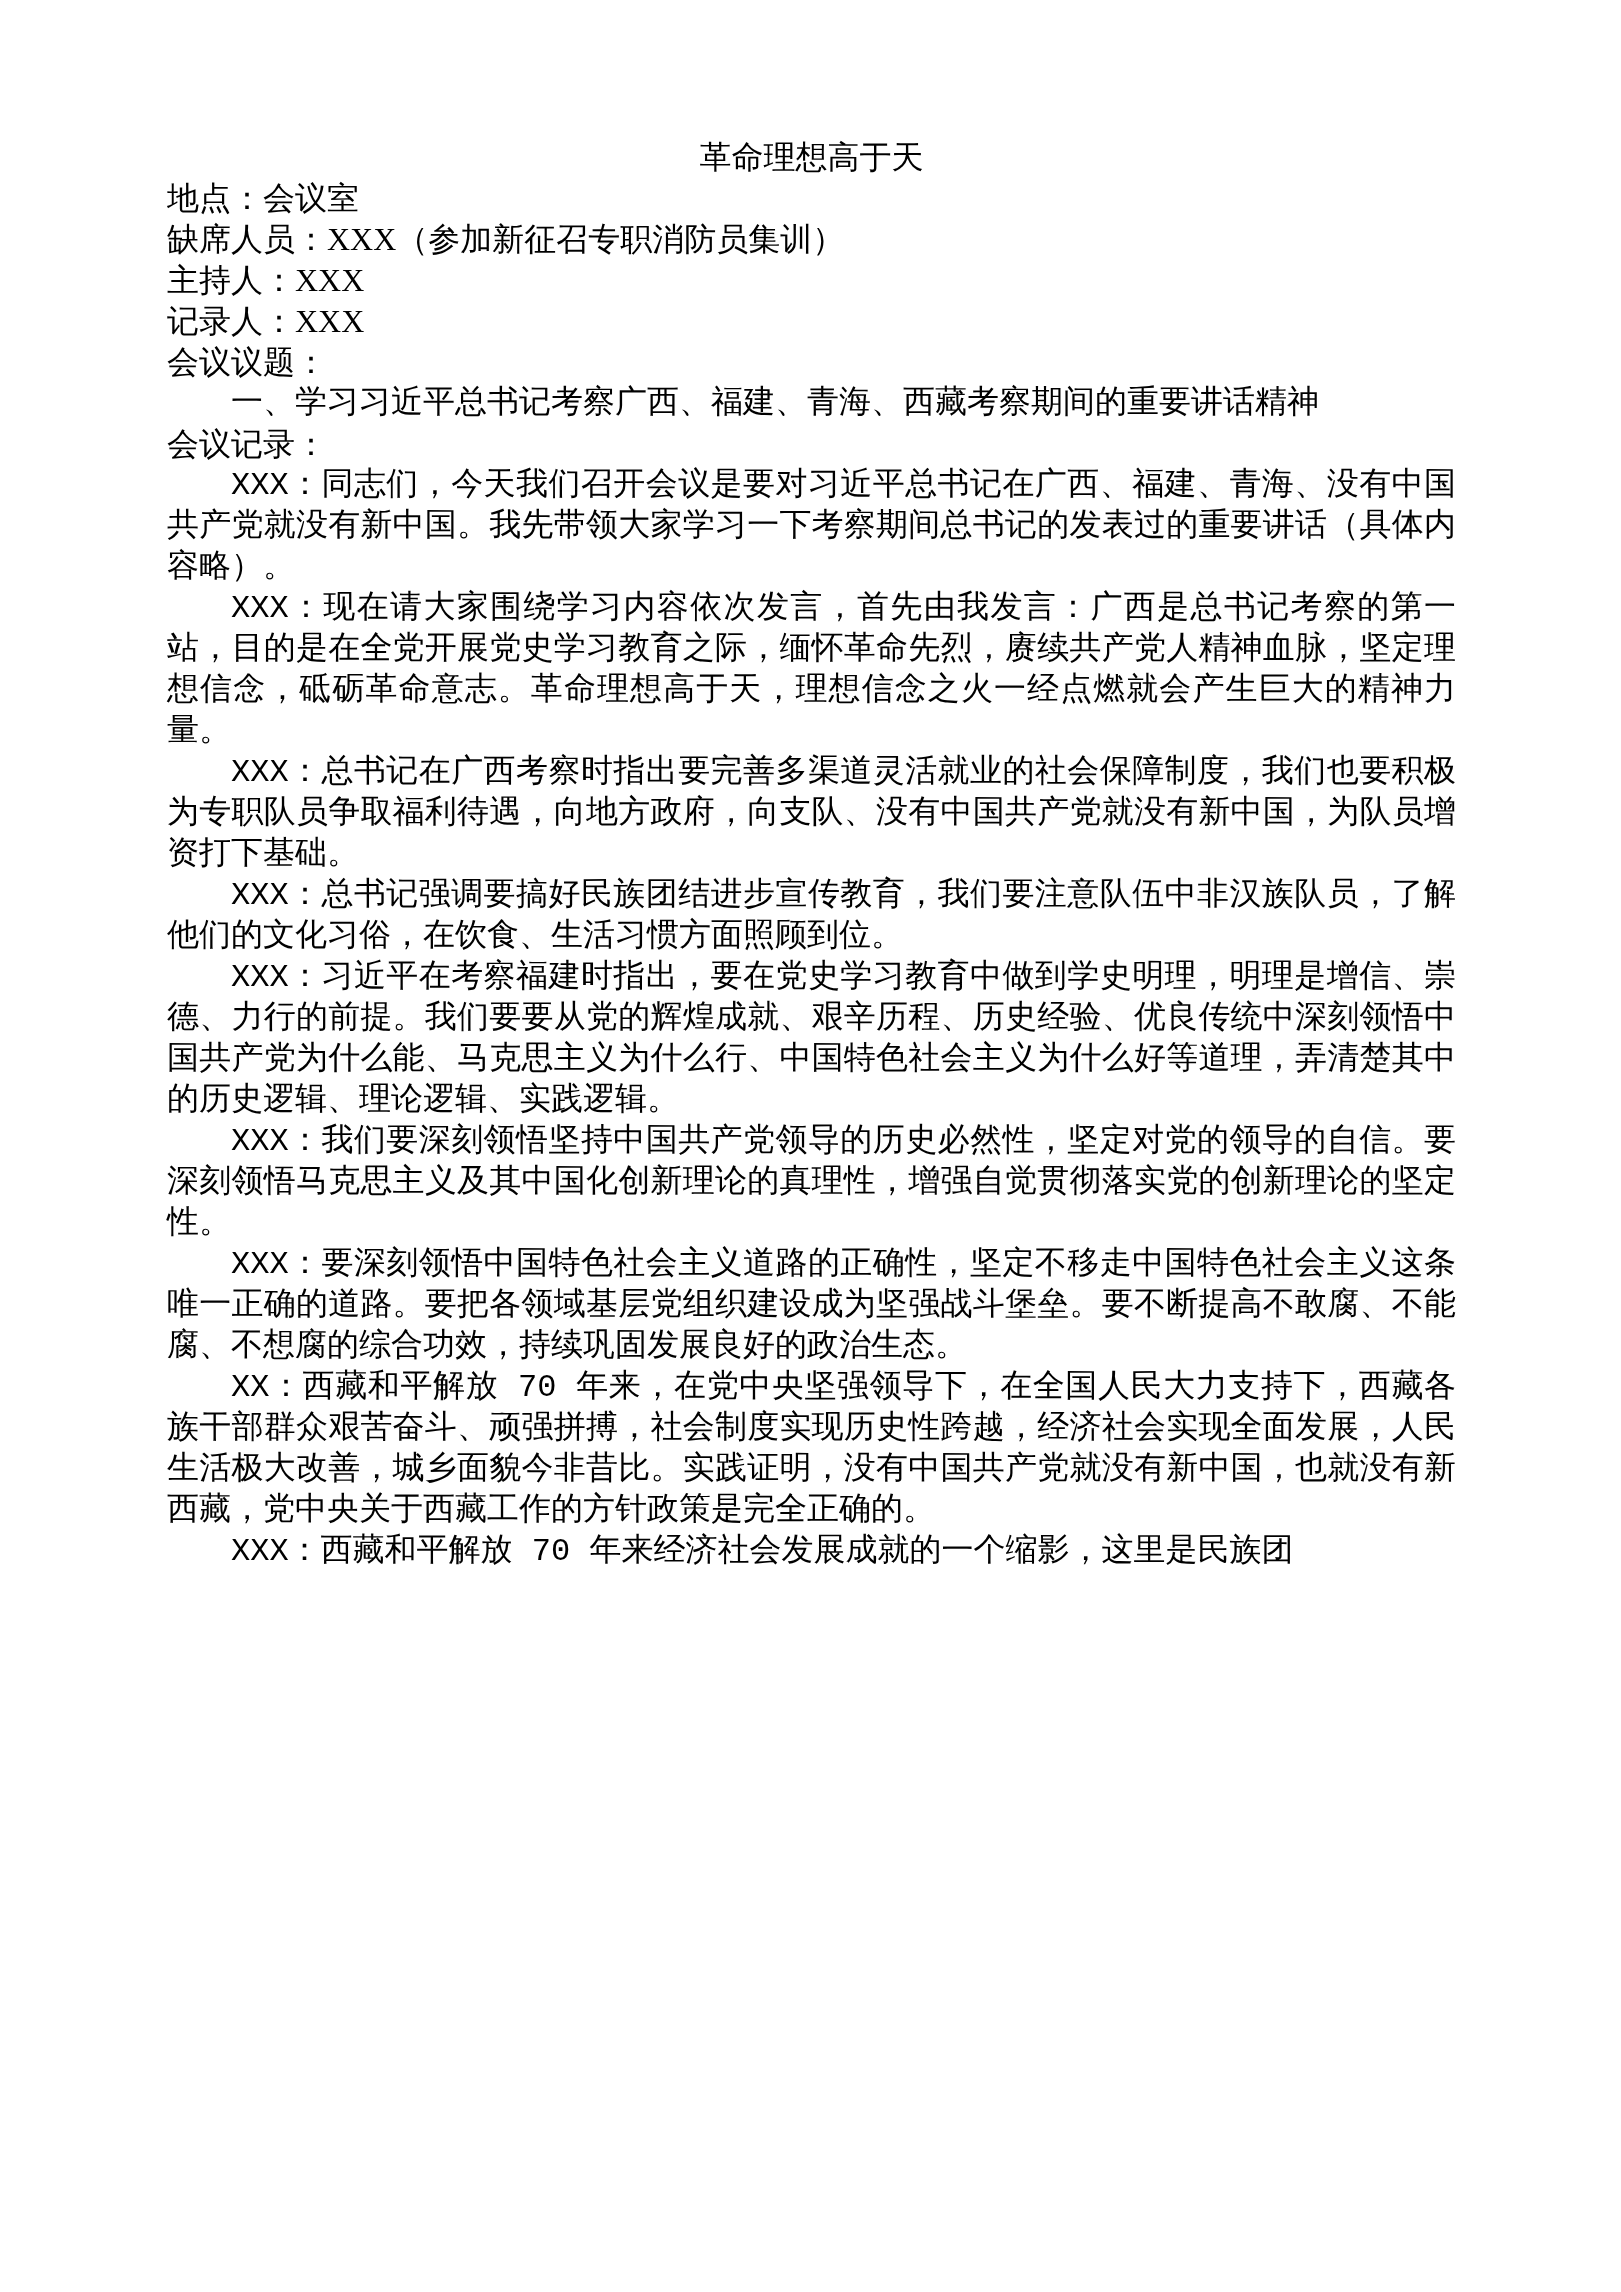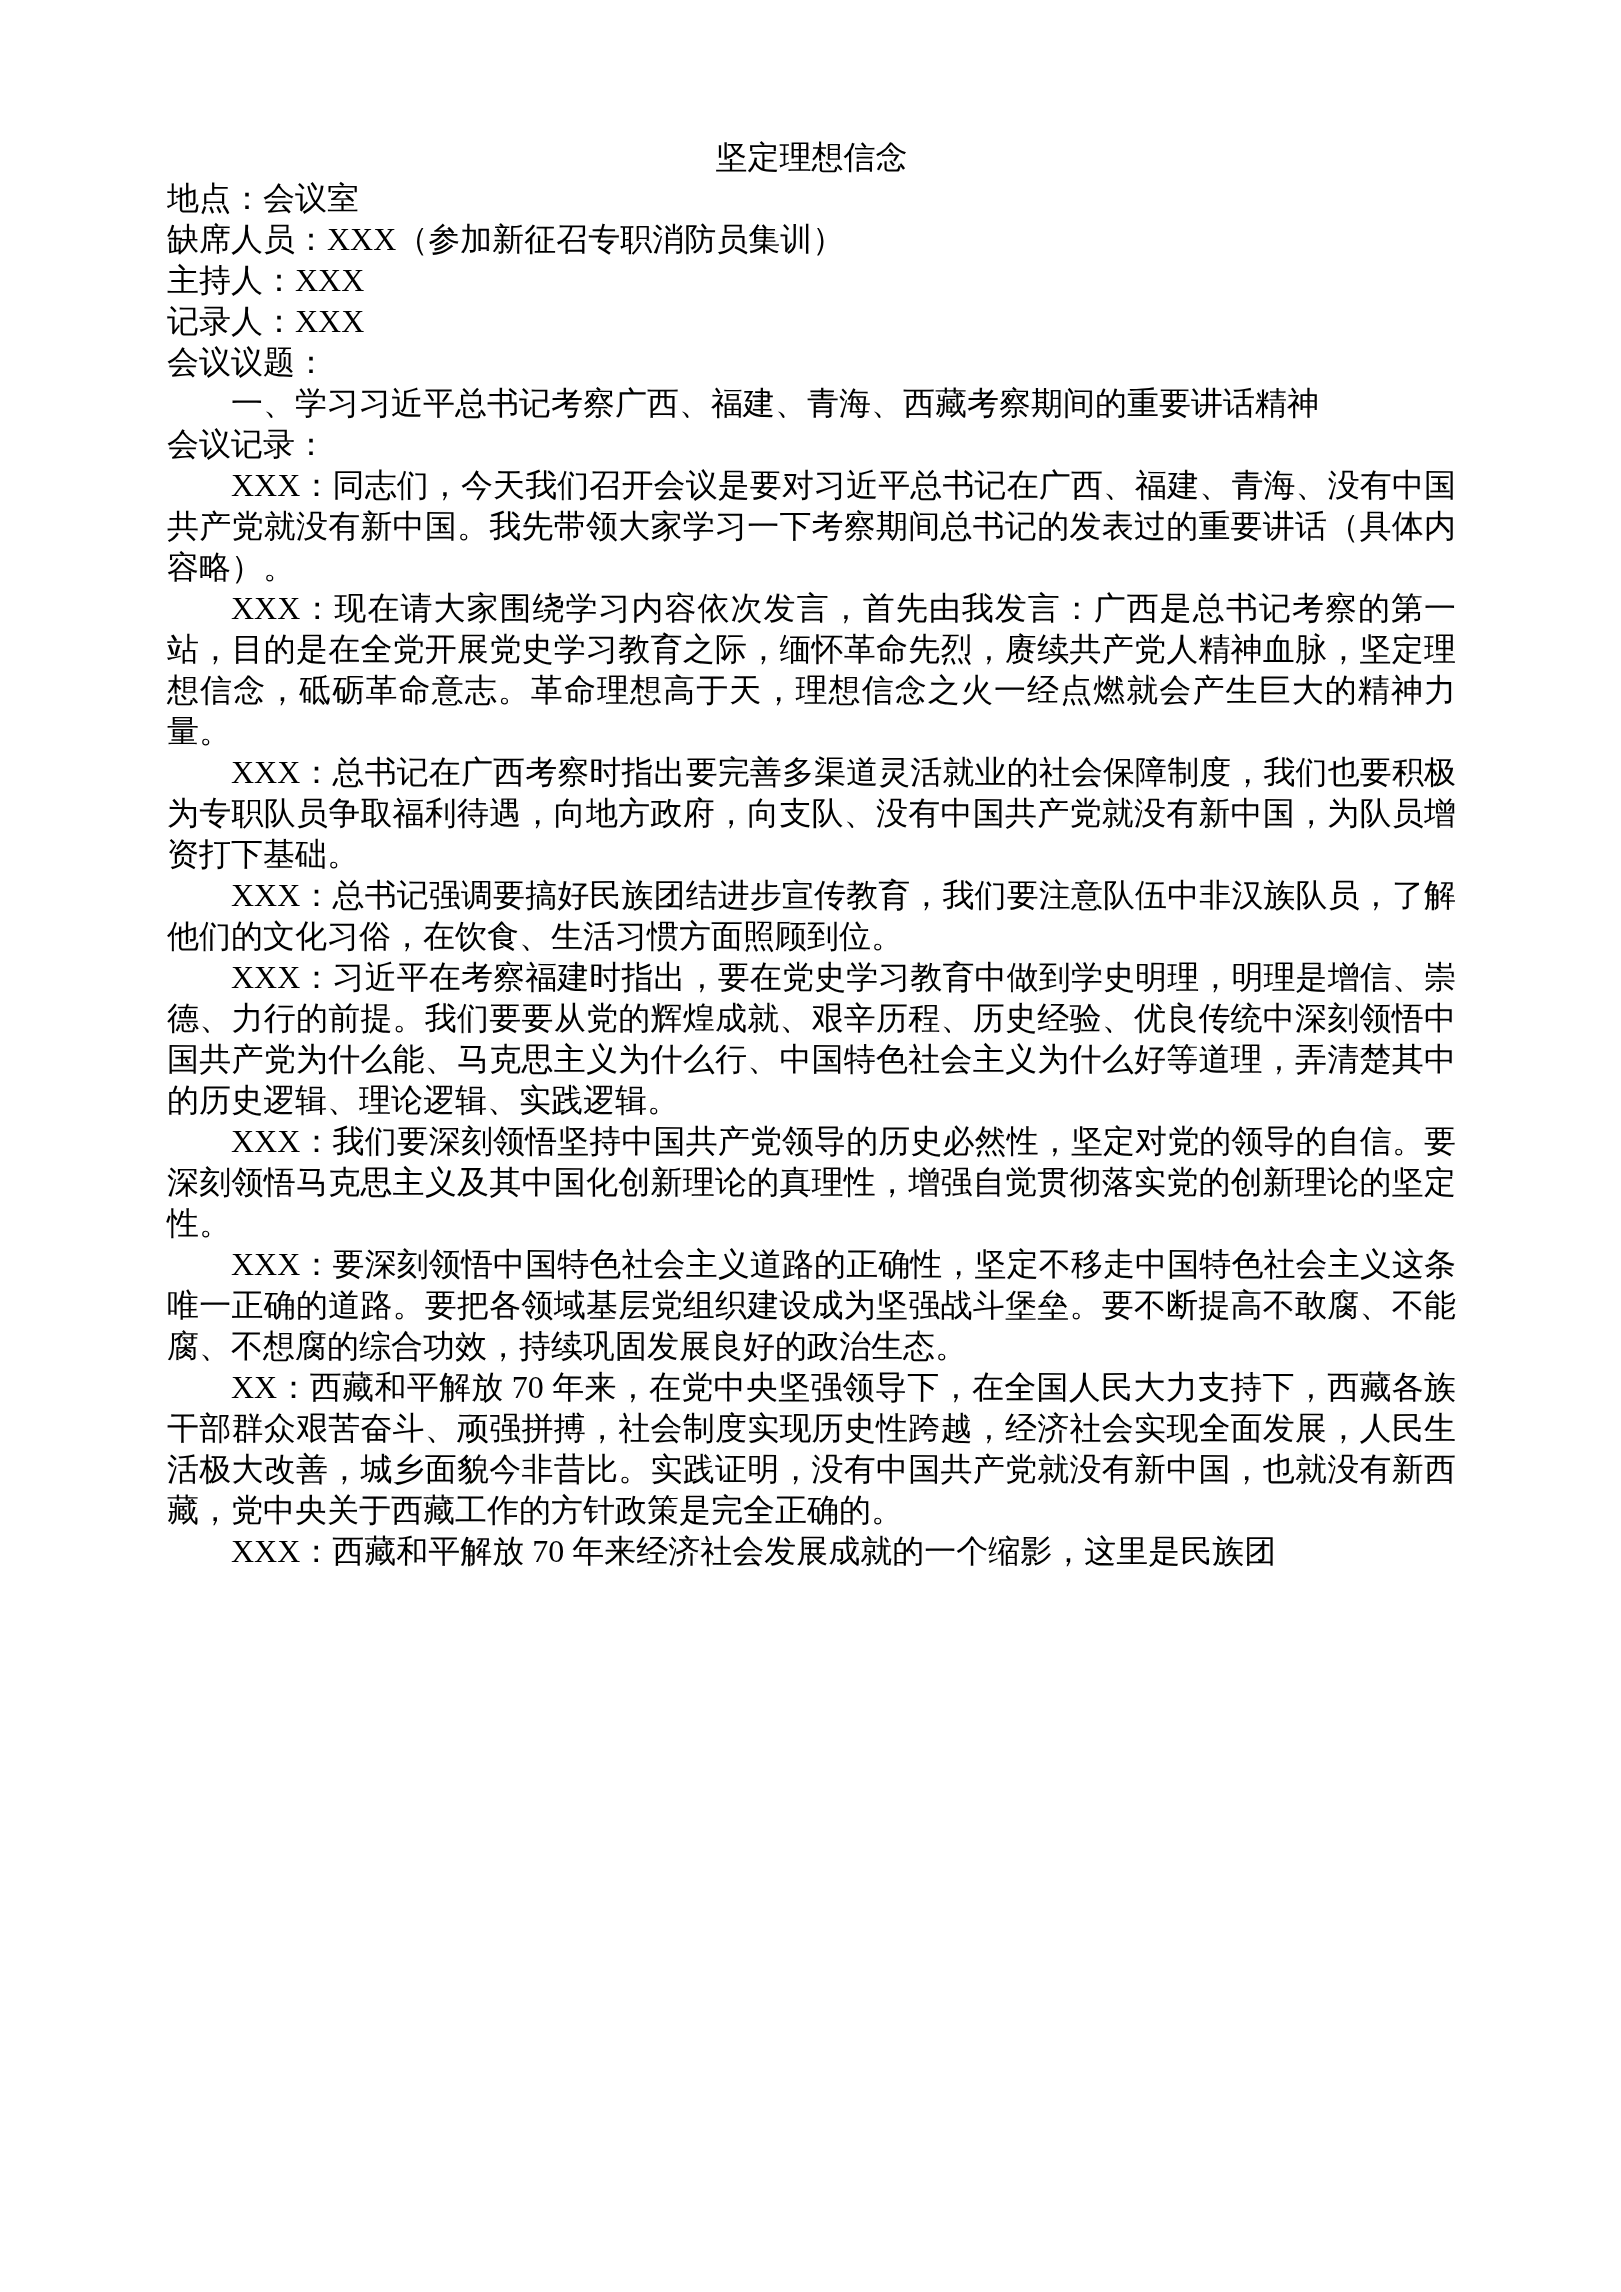--- a/index.html
+++ b/index.html
@@ -30,27 +30,28 @@
   .title {
     text-align: center;
   }
   .meta {
     text-align: left;
     text-indent: 0;
   }
   .para {
     text-align: justify;
     text-indent: 2em;
+    font-family: Liberation Mono, monospace;
   }
 </style>
 </head>
 <body>
 
 <div class="page doc">
-  <h1 class="title">坚定理想信念</h1>
+  <h1 class="title">革命理想高于天</h1>
 
   <p class="meta">地点：会议室</p>
   <p class="meta">缺席人员：XXX（参加新征召专职消防员集训）</p>
   <p class="meta">主持人：XXX</p>
   <p class="meta">记录人：XXX</p>
   <p class="meta">会议议题：</p>
 
   <p class="para">一、学习习近平总书记考察广西、福建、青海、西藏考察期间的重要讲话精神</p>
 
   <p class="meta">会议记录：</p>

